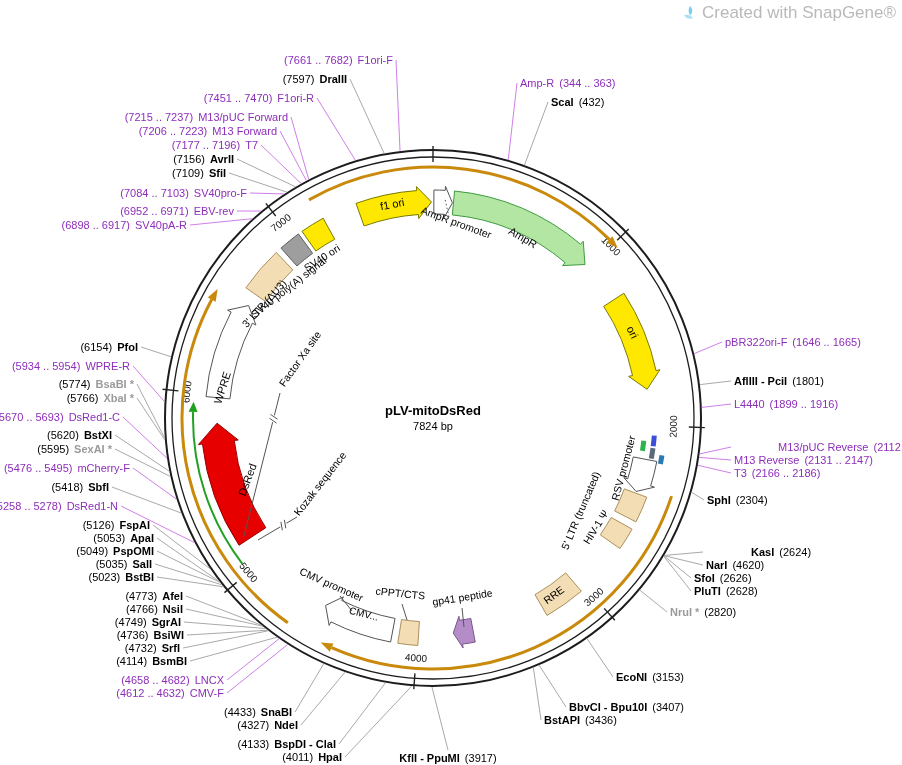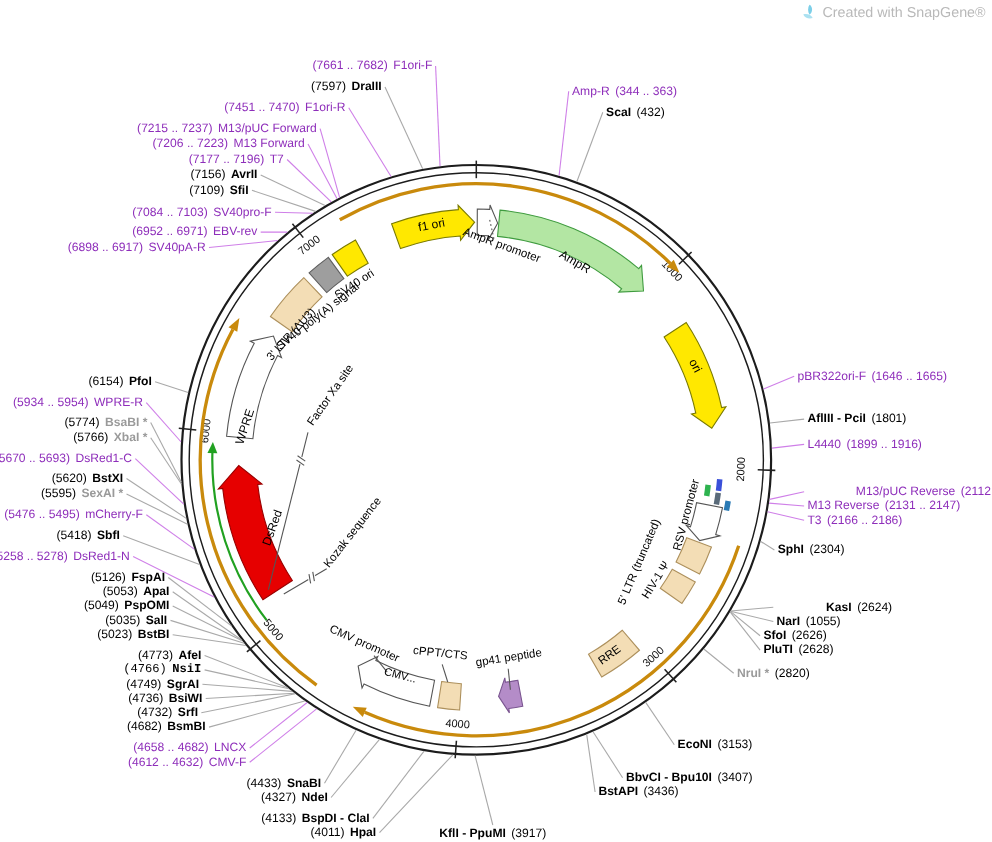--- a/index.html
+++ b/index.html
@@ -11,21 +11,21 @@
   .slabel{position:absolute;font-size:11px;line-height:12px;white-space:nowrap;color:#000;}
   .slabel .nm{font-weight:bold;}
   .slabel span + span{margin-left:5px;}
   .slabel.pri{color:#8e2eba;}
   .slabel.pri .nm{font-weight:normal;}
   .slabel.enzg .nm{color:#9a9a9a;}
   .ctitle{position:absolute;left:433px;top:403px;transform:translateX(-50%);text-align:center;}
   .ctitle .cnm{font-weight:bold;font-size:13px;color:#000;}
   .ctitle .cbp{font-size:11px;color:#000;margin-top:2px;}
   #watermark{position:absolute;top:3px;right:6px;display:flex;align-items:center;gap:5px;
-             color:#b9b9b9;font-size:13px;}
+             color:#b9b9b9;font-size:17px;}
 </style>
 </head>
 <body>
 
 <div id="stage">
   <svg id="map" width="902" height="765">
       <circle cx="433" cy="418" r="268" fill="none" stroke="#1c1c1c" stroke-width="2"></circle>
       <circle cx="433" cy="418" r="261" fill="none" stroke="#1c1c1c" stroke-width="1.3"></circle>
       <line x1="432.99999999999994" y1="162" x2="432.99999999999994" y2="146" stroke="#222" stroke-width="1.4"></line>
       <line x1="617.189067650145" y1="240.20689732677963" x2="628.7008843782792" y2="229.09482840970335" stroke="#222" stroke-width="1.4"></line>
@@ -179,51 +179,55 @@
       <div class="slabel enzg" style="right: 790px; top: 443px;"><span class="ps">(5595)</span><span class="nm">SexAI *</span></div>
       <div class="slabel pri" style="right: 772px; top: 462px;"><span class="ps">(5476 .. 5495)</span><span class="nm">mCherry-F</span></div>
       <div class="slabel enz" style="right: 793px; top: 481px;"><span class="ps">(5418)</span><span class="nm">SbfI</span></div>
       <div class="slabel pri" style="right: 784px; top: 500px;"><span class="ps">(5258 .. 5278)</span><span class="nm">DsRed1-N</span></div>
       <div class="slabel enz" style="right: 752px; top: 519px;"><span class="ps">(5126)</span><span class="nm">FspAI</span></div>
       <div class="slabel enz" style="right: 748px; top: 532px;"><span class="ps">(5053)</span><span class="nm">ApaI</span></div>
       <div class="slabel enz" style="right: 748px; top: 545px;"><span class="ps">(5049)</span><span class="nm">PspOMI</span></div>
       <div class="slabel enz" style="right: 750px; top: 558px;"><span class="ps">(5035)</span><span class="nm">SalI</span></div>
       <div class="slabel enz" style="right: 748px; top: 571px;"><span class="ps">(5023)</span><span class="nm">BstBI</span></div>
       <div class="slabel enz" style="right: 719px; top: 590px;"><span class="ps">(4773)</span><span class="nm">AfeI</span></div>
-      <div class="slabel enz" style="right: 719px; top: 603px; font-family: Liberation Mono, monospace;"><span class="ps">(4766)</span><span class="nm">NsiI</span></div>
+      <div class="slabel enz" style="right: 719px; top: 603px;"><span class="ps">(4766)</span><span class="nm">NsiI</span></div>
       <div class="slabel enz" style="right: 721px; top: 616px;"><span class="ps">(4749)</span><span class="nm">SgrAI</span></div>
       <div class="slabel enz" style="right: 718px; top: 629px;"><span class="ps">(4736)</span><span class="nm">BsiWI</span></div>
       <div class="slabel enz" style="right: 722px; top: 642px;"><span class="ps">(4732)</span><span class="nm">SrfI</span></div>
-      <div class="slabel enz" style="right: 715px; top: 655px;"><span class="ps">(4682)</span><span class="nm">BsmBI</span></div>
+      <div class="slabel enz" style="right: 715px; top: 655px;"><span class="ps">(4114)</span><span class="nm">BsmBI</span></div>
       <div class="slabel pri" style="right: 678px; top: 674px;"><span class="ps">(4658 .. 4682)</span><span class="nm">LNCX</span></div>
       <div class="slabel pri" style="right: 678px; top: 687px;"><span class="ps">(4612 .. 4632)</span><span class="nm">CMV-F</span></div>
       <div class="slabel enz" style="right: 610px; top: 706px;"><span class="ps">(4433)</span><span class="nm">SnaBI</span></div>
       <div class="slabel enz" style="right: 604px; top: 719px;"><span class="ps">(4327)</span><span class="nm">NdeI</span></div>
       <div class="slabel enz" style="right: 566px; top: 738px;"><span class="ps">(4133)</span><span class="nm">BspDI - ClaI</span></div>
       <div class="slabel enz" style="right: 560px; top: 751px;"><span class="ps">(4011)</span><span class="nm">HpaI</span></div>
       <div class="slabel enz" style="left: 448px; transform: translateX(-50%); top: 752px;"><span class="nm">KflI - PpuMI</span><span class="ps">(3917)</span></div>
       <div class="slabel pri" style="left: 520px; top: 77px;"><span class="nm">Amp-R</span><span class="ps">(344 .. 363)</span></div>
       <div class="slabel enz" style="left: 551px; top: 96px;"><span class="nm">ScaI</span><span class="ps">(432)</span></div>
       <div class="slabel pri" style="left: 725px; top: 336px;"><span class="nm">pBR322ori-F</span><span class="ps">(1646 .. 1665)</span></div>
       <div class="slabel enz" style="left: 734px; top: 375px;"><span class="nm">AflIII - PciI</span><span class="ps">(1801)</span></div>
       <div class="slabel pri" style="left: 734px; top: 398px;"><span class="nm">L4440</span><span class="ps">(1899 .. 1916)</span></div>
       <div class="slabel pri" style="left: 734px; top: 441px; padding-left: 44px;"><span class="nm">M13/pUC Reverse</span><span class="ps">(2112 .. 2134)</span></div>
       <div class="slabel pri" style="left: 734px; top: 454px;"><span class="nm">M13 Reverse</span><span class="ps">(2131 .. 2147)</span></div>
       <div class="slabel pri" style="left: 734px; top: 467px;"><span class="nm">T3</span><span class="ps">(2166 .. 2186)</span></div>
       <div class="slabel enz" style="left: 707px; top: 494px;"><span class="nm">SphI</span><span class="ps">(2304)</span></div>
       <div class="slabel enz" style="left: 706px; top: 546px; padding-left: 45px;"><span class="nm">KasI</span><span class="ps">(2624)</span></div>
-      <div class="slabel enz" style="left: 706px; top: 559px;"><span class="nm">NarI</span><span class="ps">(1055)</span></div>
+      <div class="slabel enz" style="left: 706px; top: 559px;"><span class="nm">NarI</span><span class="ps">(4620)</span></div>
       <div class="slabel enz" style="left: 694px; top: 572px;"><span class="nm">SfoI</span><span class="ps">(2626)</span></div>
       <div class="slabel enz" style="left: 694px; top: 585px;"><span class="nm">PluTI</span><span class="ps">(2628)</span></div>
       <div class="slabel enzg" style="left: 670px; top: 606px;"><span class="nm">NruI *</span><span class="ps">(2820)</span></div>
       <div class="slabel enz" style="left: 616px; top: 671px;"><span class="nm">EcoNI</span><span class="ps">(3153)</span></div>
       <div class="slabel enz" style="left: 569px; top: 701px;"><span class="nm">BbvCI - Bpu10I</span><span class="ps">(3407)</span></div>
       <div class="slabel enz" style="left: 544px; top: 714px;"><span class="nm">BstAPI</span><span class="ps">(3436)</span></div>
     </div>
 
+  <div class="ctitle">
+    <div class="cnm">pLV-mitoDsRed</div>
+    <div class="cbp">7824 bp</div>
+  </div>
 
   <div id="watermark">
     <span style="display:inline-flex;">
       <svg width="14" height="14" viewBox="0 0 14 14">
         <path d="M7 0 C9.8 2.6 10.2 6.2 7 9.4 C5.3 6.6 5 3 7 0 Z" fill="#7ccfe8"></path>
         <path d="M1.2 9.2 C4.4 8.2 8.4 9.2 9.8 12.4 C6.2 13.4 2.6 12.2 1.2 9.2 Z" fill="#abe1f1"></path>
       </svg>
     </span>
     <span>Created with SnapGene®</span>
   </div>

